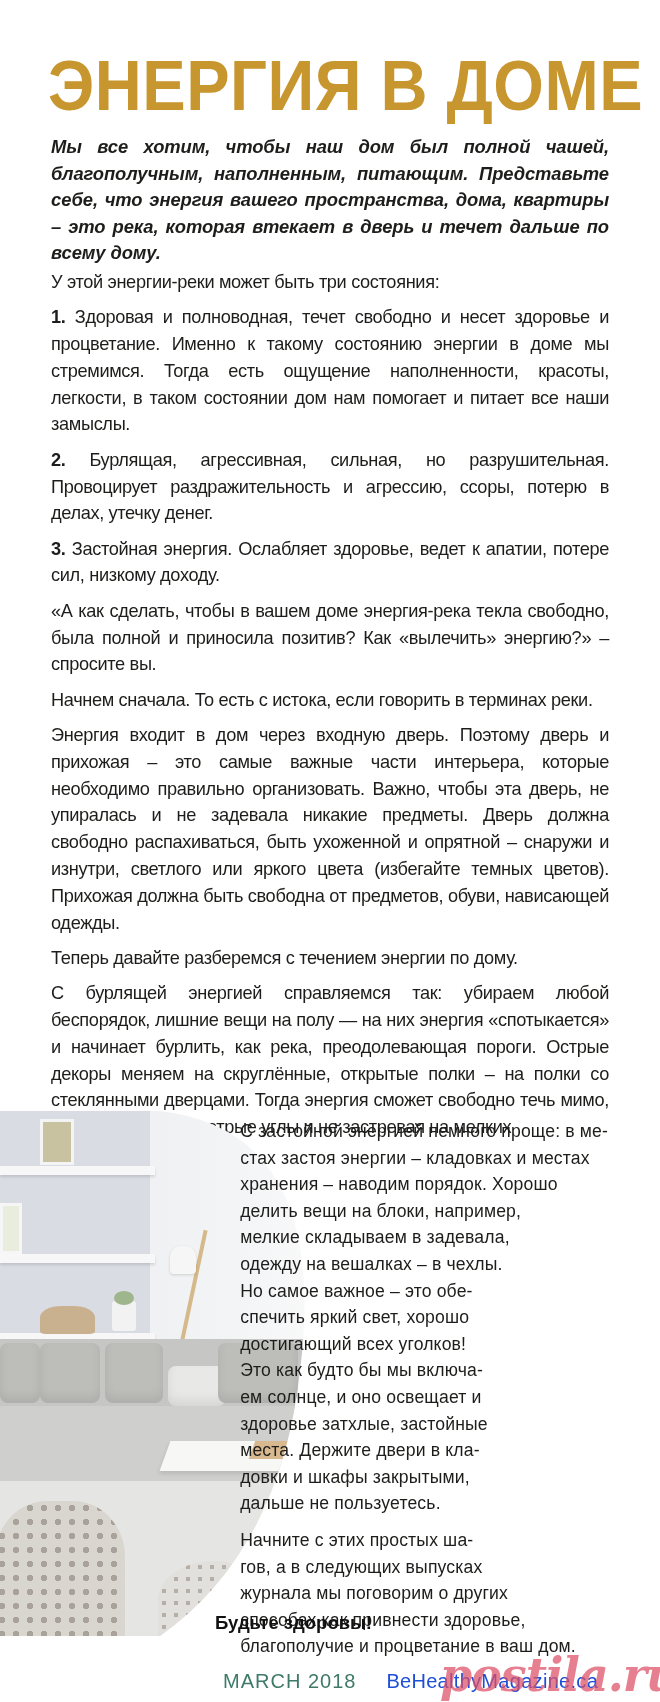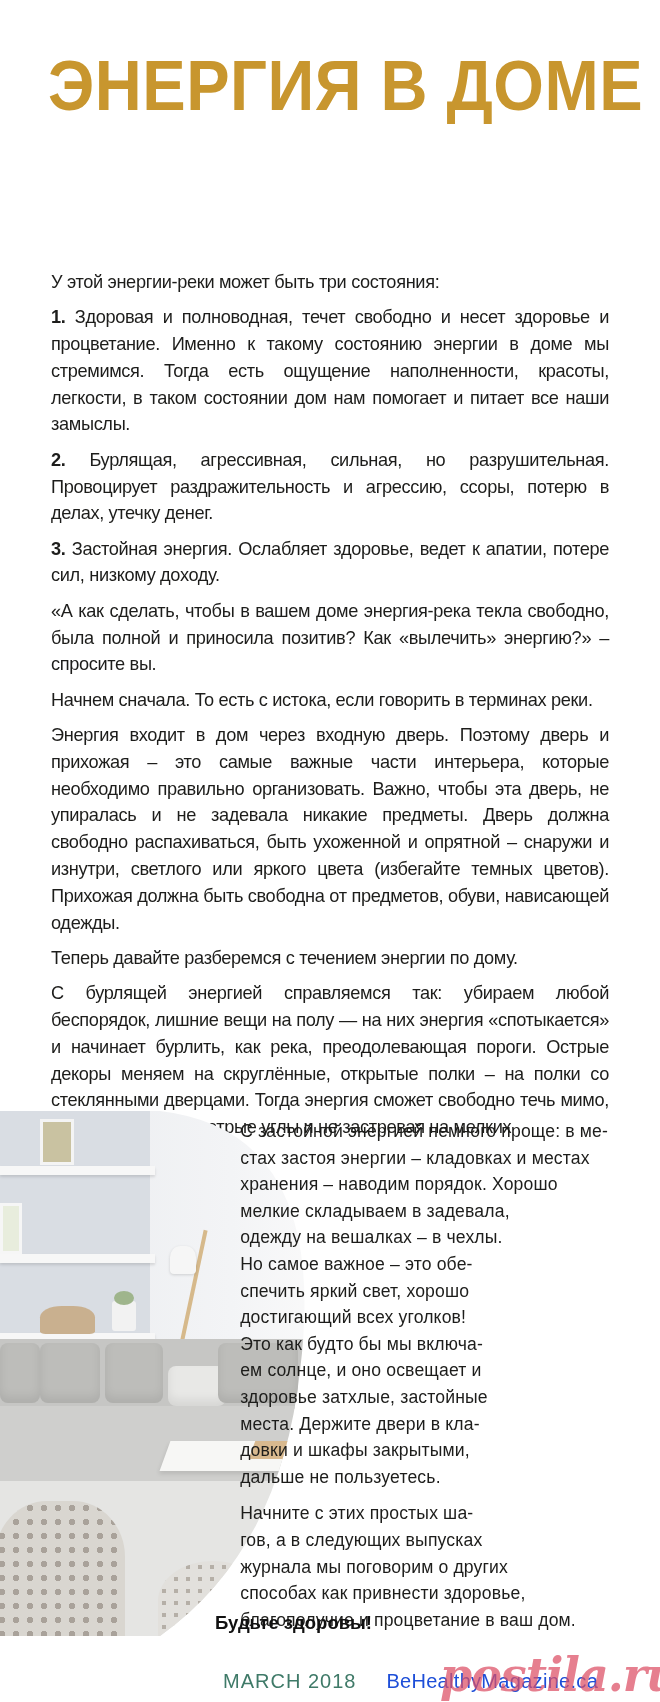--- a/index.html
+++ b/index.html
@@ -60,20 +60,21 @@
   .watermark { position: absolute; left: 440px; top: 1640px; font-family: "DejaVu Serif", serif; font-style: italic;
                font-weight: 700; font-size: 46px; color: rgba(221,77,100,0.72); letter-spacing: -1px; }
 </style>
 </head>
 <body>
 
 <div class="page">
 
   <div class="title">ЭНЕРГИЯ В ДОМЕ</div>
 
+  <div class="col lead">Мы все хотим, чтобы наш дом был полной чашей, благополучным, наполненным, питающим. Представьте себе, что энергия вашего пространства, дома, квартиры – это река, которая втекает в дверь и течет дальше по всему дому.</div>
 
   <div class="col body">
     <p>У этой энергии-реки может быть три состояния:</p>
     <p><b>1.</b><span> Здоровая и полноводная, течет свободно и несет здоровье и процветание. Именно к такому состоянию энергии в доме мы стремимся. Тогда есть ощущение наполненности, красоты, легкости, в таком состоянии дом нам помогает и питает все наши замыслы.</span></p>
     <p><b>2.</b><span> Бурлящая, агрессивная, сильная, но разрушительная. Провоцирует раздражительность и агрессию, ссоры, потерю в делах, утечку денег.</span></p>
     <p><b>3.</b><span> Застойная энергия. Ослабляет здоровье, ведет к апатии, потере сил, низкому доходу.</span></p>
     <p>«А как сделать, чтобы в вашем доме энергия-река текла свободно, была полной и приносила позитив? Как «вылечить» энергию?» – спросите вы.</p>
     <p>Начнем сначала. То есть с истока, если говорить в терминах реки.</p>
     <p>Энергия входит в дом через входную дверь. Поэтому дверь и прихожая – это самые важные части интерьера, которые необходимо правильно организовать. Важно, чтобы эта дверь, не упиралась и не задевала никакие предметы. Дверь должна свободно распахиваться, быть ухоженной и опрятной – снаружи и изнутри, светлого или яркого цвета (избегайте темных цветов). Прихожая должна быть свободна от предметов, обуви, нависающей одежды.</p>
     <p>Теперь давайте разберемся с течением энергии по дому.</p>
@@ -104,20 +105,21 @@
     <div class="table"></div>
     <div class="book"></div>
     <div class="ottoman1"></div>
     <div class="ottoman2"></div>
   </div>
 
   <div class="wrap">
     <span class="ln">С застойной энергией немного проще: в ме-</span>
     <span class="ln">стах застоя энергии – кладовках и местах</span>
     <span class="ln">хранения – наводим порядок. Хорошо</span>
+    <span class="ln">делить вещи на блоки, например,</span>
     <span class="ln">мелкие складываем в задевала,</span>
     <span class="ln">одежду на вешалках – в чехлы.</span>
     <span class="ln">Но самое важное – это обе-</span>
     <span class="ln">спечить яркий свет, хорошо</span>
     <span class="ln">достигающий всех уголков!</span>
     <span class="ln">Это как будто бы мы включа-</span>
     <span class="ln">ем солнце, и оно освещает и</span>
     <span class="ln">здоровье затхлые, застойные</span>
     <span class="ln">места. Держите двери в кла-</span>
     <span class="ln">довки и шкафы закрытыми,</span>

